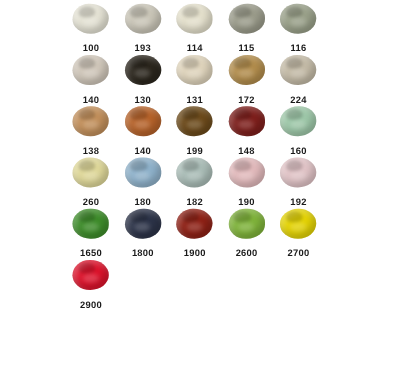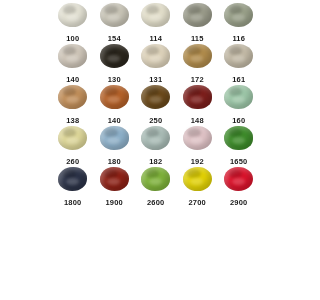--- a/index.html
+++ b/index.html
@@ -95,21 +95,21 @@
 <body>
 
 <div id="chart-sheet">
   <div class="swatch-grid">
       <div class="swatch-cell">
         <div class="swatch-disc" style="background-color: rgb(228, 226, 212); border-radius: 46% 54% 49% 51% / 53% 47% 52% 48%;"></div>
         <div class="swatch-label">100</div>
       </div>
       <div class="swatch-cell">
         <div class="swatch-disc" style="background-color: rgb(201, 197, 183); border-radius: 48% 52% 51% 49% / 51% 49% 50% 50%;"></div>
-        <div class="swatch-label">154</div>
+        <div class="swatch-label">193</div>
       </div>
       <div class="swatch-cell">
         <div class="swatch-disc" style="background-color: rgb(227, 223, 203); border-radius: 50% 50% 49% 51% / 52% 48% 48% 52%;"></div>
         <div class="swatch-label">114</div>
       </div>
       <div class="swatch-cell">
         <div class="swatch-disc" style="background-color: rgb(154, 155, 138); border-radius: 52% 48% 51% 49% / 53% 47% 51% 49%;"></div>
         <div class="swatch-label">115</div>
       </div>
       <div class="swatch-cell">
@@ -127,33 +127,33 @@
       <div class="swatch-cell">
         <div class="swatch-disc" style="background-color: rgb(222, 211, 187); border-radius: 50% 50% 49% 51% / 52% 48% 48% 52%;"></div>
         <div class="swatch-label">131</div>
       </div>
       <div class="swatch-cell">
         <div class="swatch-disc" style="background-color: rgb(176, 140, 77); border-radius: 52% 48% 51% 49% / 53% 47% 51% 49%;"></div>
         <div class="swatch-label">172</div>
       </div>
       <div class="swatch-cell">
         <div class="swatch-disc" style="background-color: rgb(195, 186, 166); border-radius: 47% 53% 50% 50% / 52% 48% 51% 49%;"></div>
-        <div class="swatch-label">161</div>
+        <div class="swatch-label">224</div>
       </div>
       <div class="swatch-cell">
         <div class="swatch-disc" style="background-color: rgb(192, 143, 92); border-radius: 51% 49% 50% 50% / 51% 49% 52% 48%;"></div>
         <div class="swatch-label">138</div>
       </div>
       <div class="swatch-cell">
         <div class="swatch-disc" style="background-color: rgb(180, 98, 43); border-radius: 46% 54% 49% 51% / 53% 47% 52% 48%;"></div>
         <div class="swatch-label">140</div>
       </div>
       <div class="swatch-cell">
         <div class="swatch-disc" style="background-color: rgb(107, 74, 28); border-radius: 48% 52% 51% 49% / 51% 49% 50% 50%;"></div>
-        <div class="swatch-label">250</div>
+        <div class="swatch-label">199</div>
       </div>
       <div class="swatch-cell">
         <div class="swatch-disc" style="background-color: rgb(124, 31, 28); border-radius: 50% 50% 49% 51% / 52% 48% 48% 52%;"></div>
         <div class="swatch-label">148</div>
       </div>
       <div class="swatch-cell">
         <div class="swatch-disc" style="background-color: rgb(158, 199, 168); border-radius: 52% 48% 51% 49% / 53% 47% 51% 49%;"></div>
         <div class="swatch-label">160</div>
       </div>
       <div class="swatch-cell">
@@ -162,20 +162,24 @@
       </div>
       <div class="swatch-cell">
         <div class="swatch-disc" style="background-color: rgb(143, 177, 201); border-radius: 49% 51% 52% 48% / 53% 47% 49% 51%;"></div>
         <div class="swatch-label">180</div>
       </div>
       <div class="swatch-cell">
         <div class="swatch-disc" style="background-color: rgb(169, 188, 182); border-radius: 51% 49% 50% 50% / 51% 49% 52% 48%;"></div>
         <div class="swatch-label">182</div>
       </div>
       <div class="swatch-cell">
+        <div class="swatch-disc" style="background-color: rgb(224, 185, 187); border-radius: 46% 54% 49% 51% / 53% 47% 52% 48%;"></div>
+        <div class="swatch-label">190</div>
+      </div>
+      <div class="swatch-cell">
         <div class="swatch-disc" style="background-color: rgb(224, 195, 198); border-radius: 48% 52% 51% 49% / 51% 49% 50% 50%;"></div>
         <div class="swatch-label">192</div>
       </div>
       <div class="swatch-cell">
         <div class="swatch-disc" style="background-color: rgb(63, 140, 44); border-radius: 50% 50% 49% 51% / 52% 48% 48% 52%;"></div>
         <div class="swatch-label">1650</div>
       </div>
       <div class="swatch-cell">
         <div class="swatch-disc" style="background-color: rgb(44, 51, 72); border-radius: 52% 48% 51% 49% / 53% 47% 51% 49%;"></div>
         <div class="swatch-label">1800</div>

